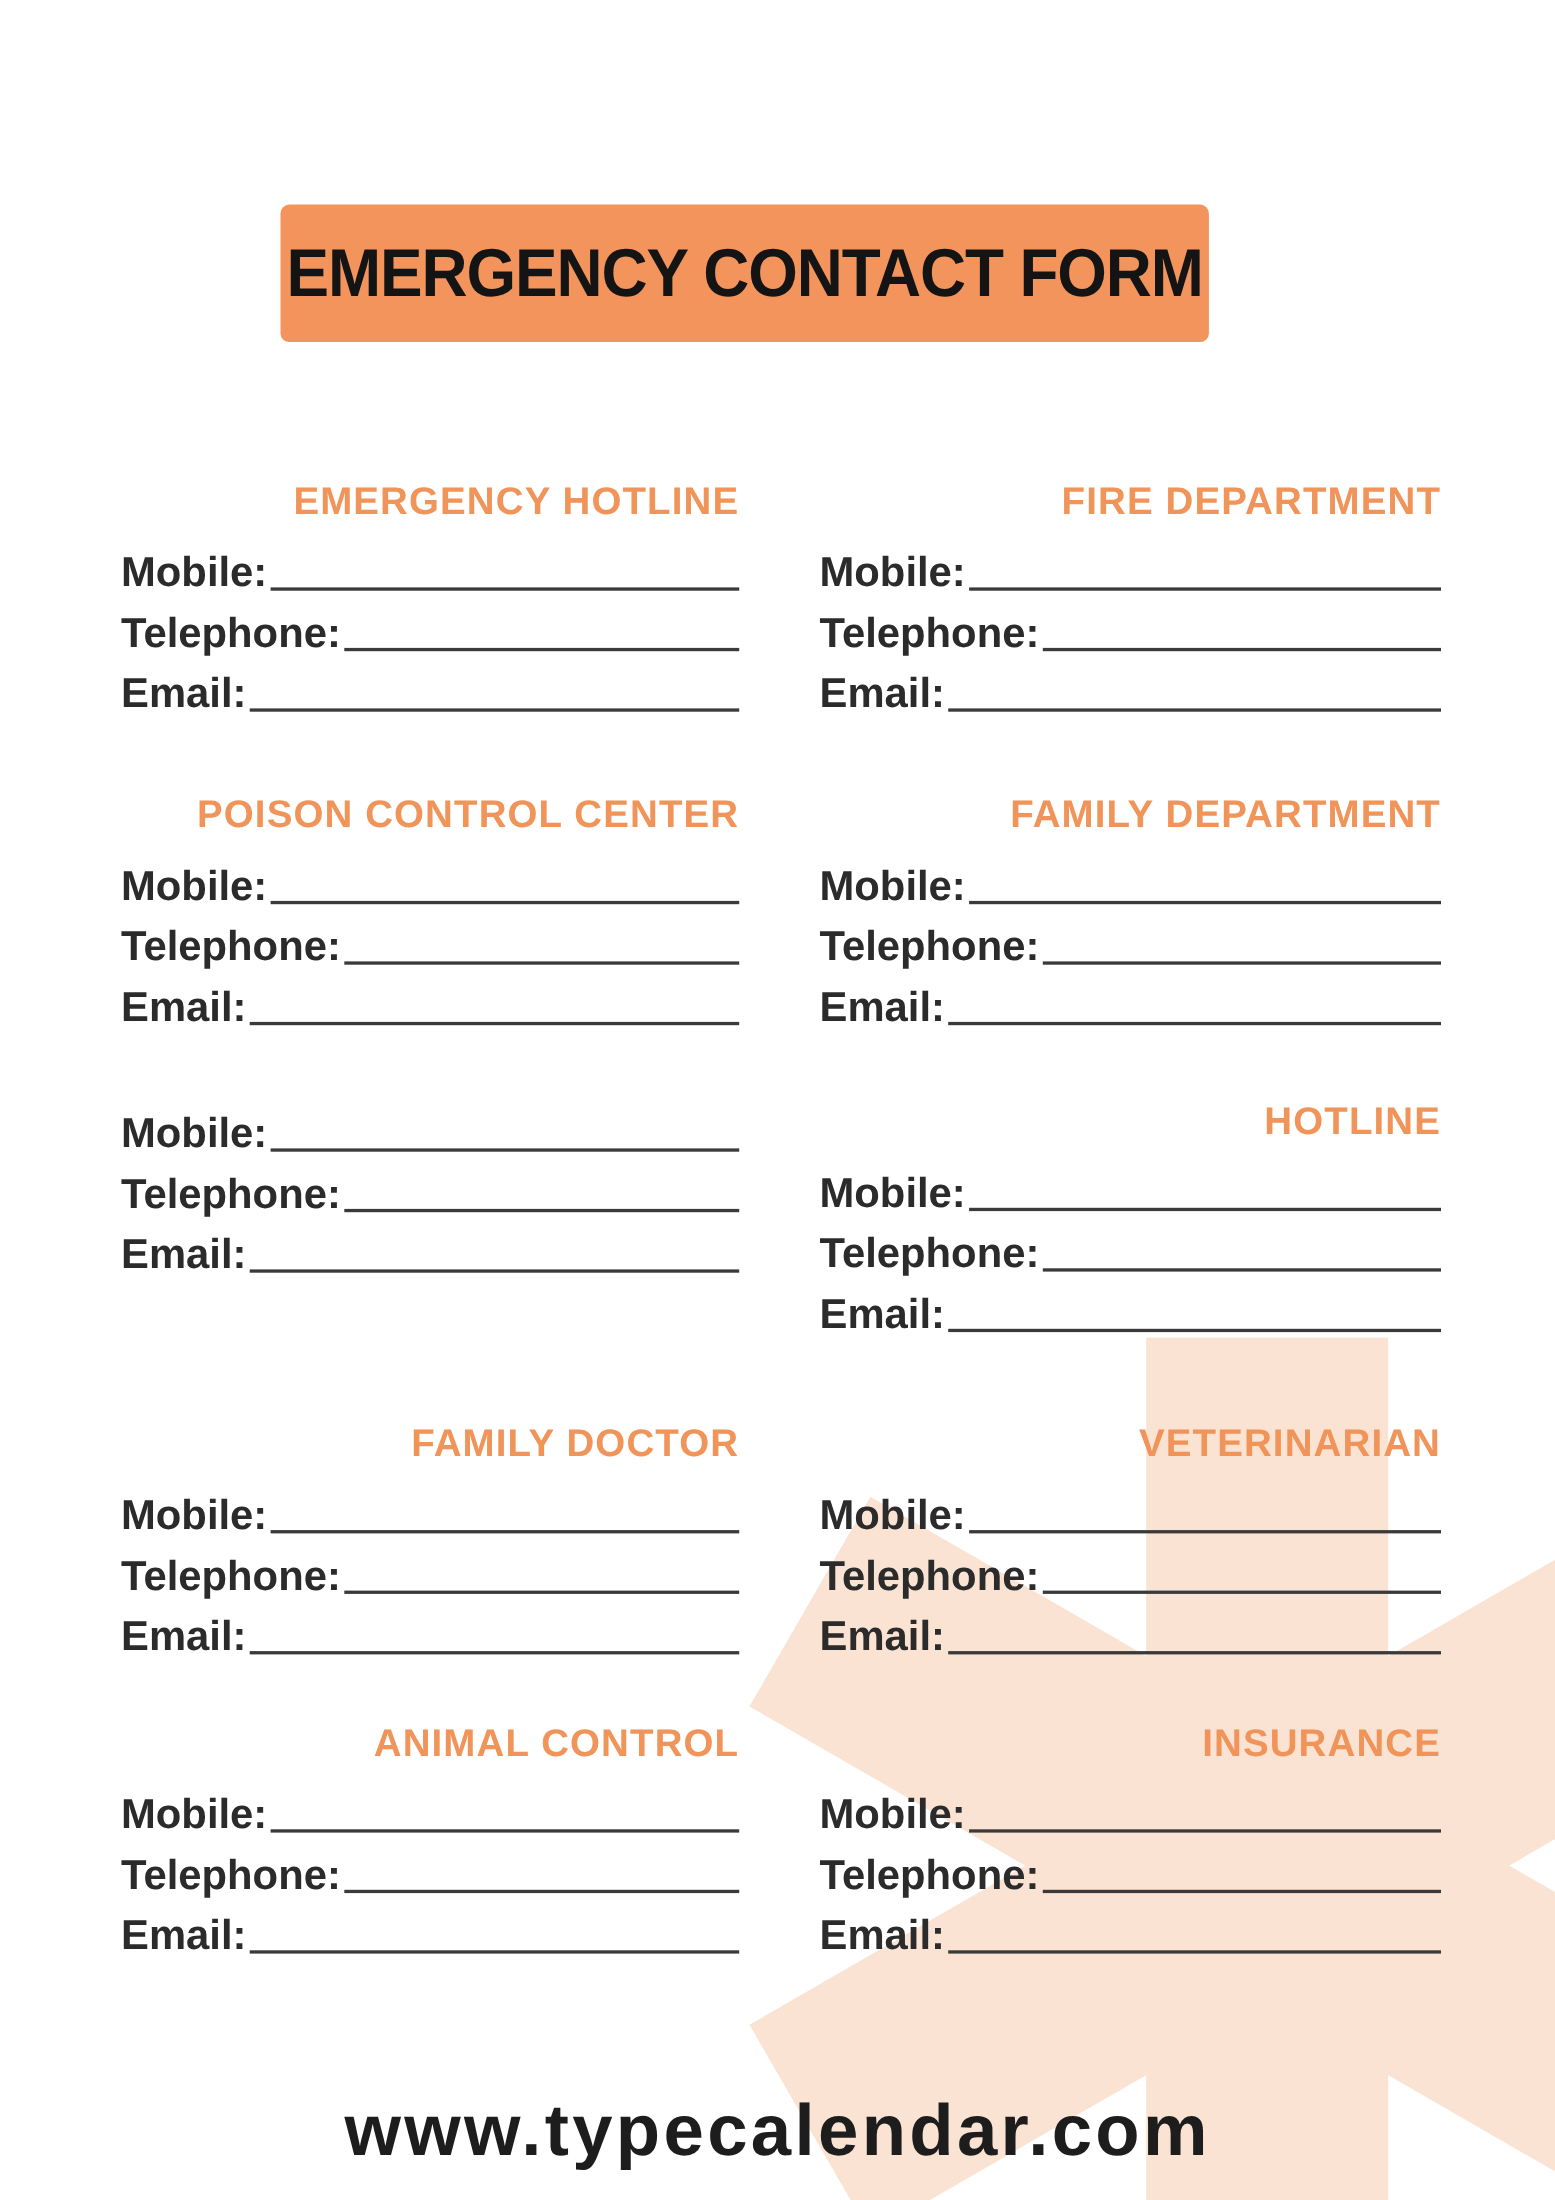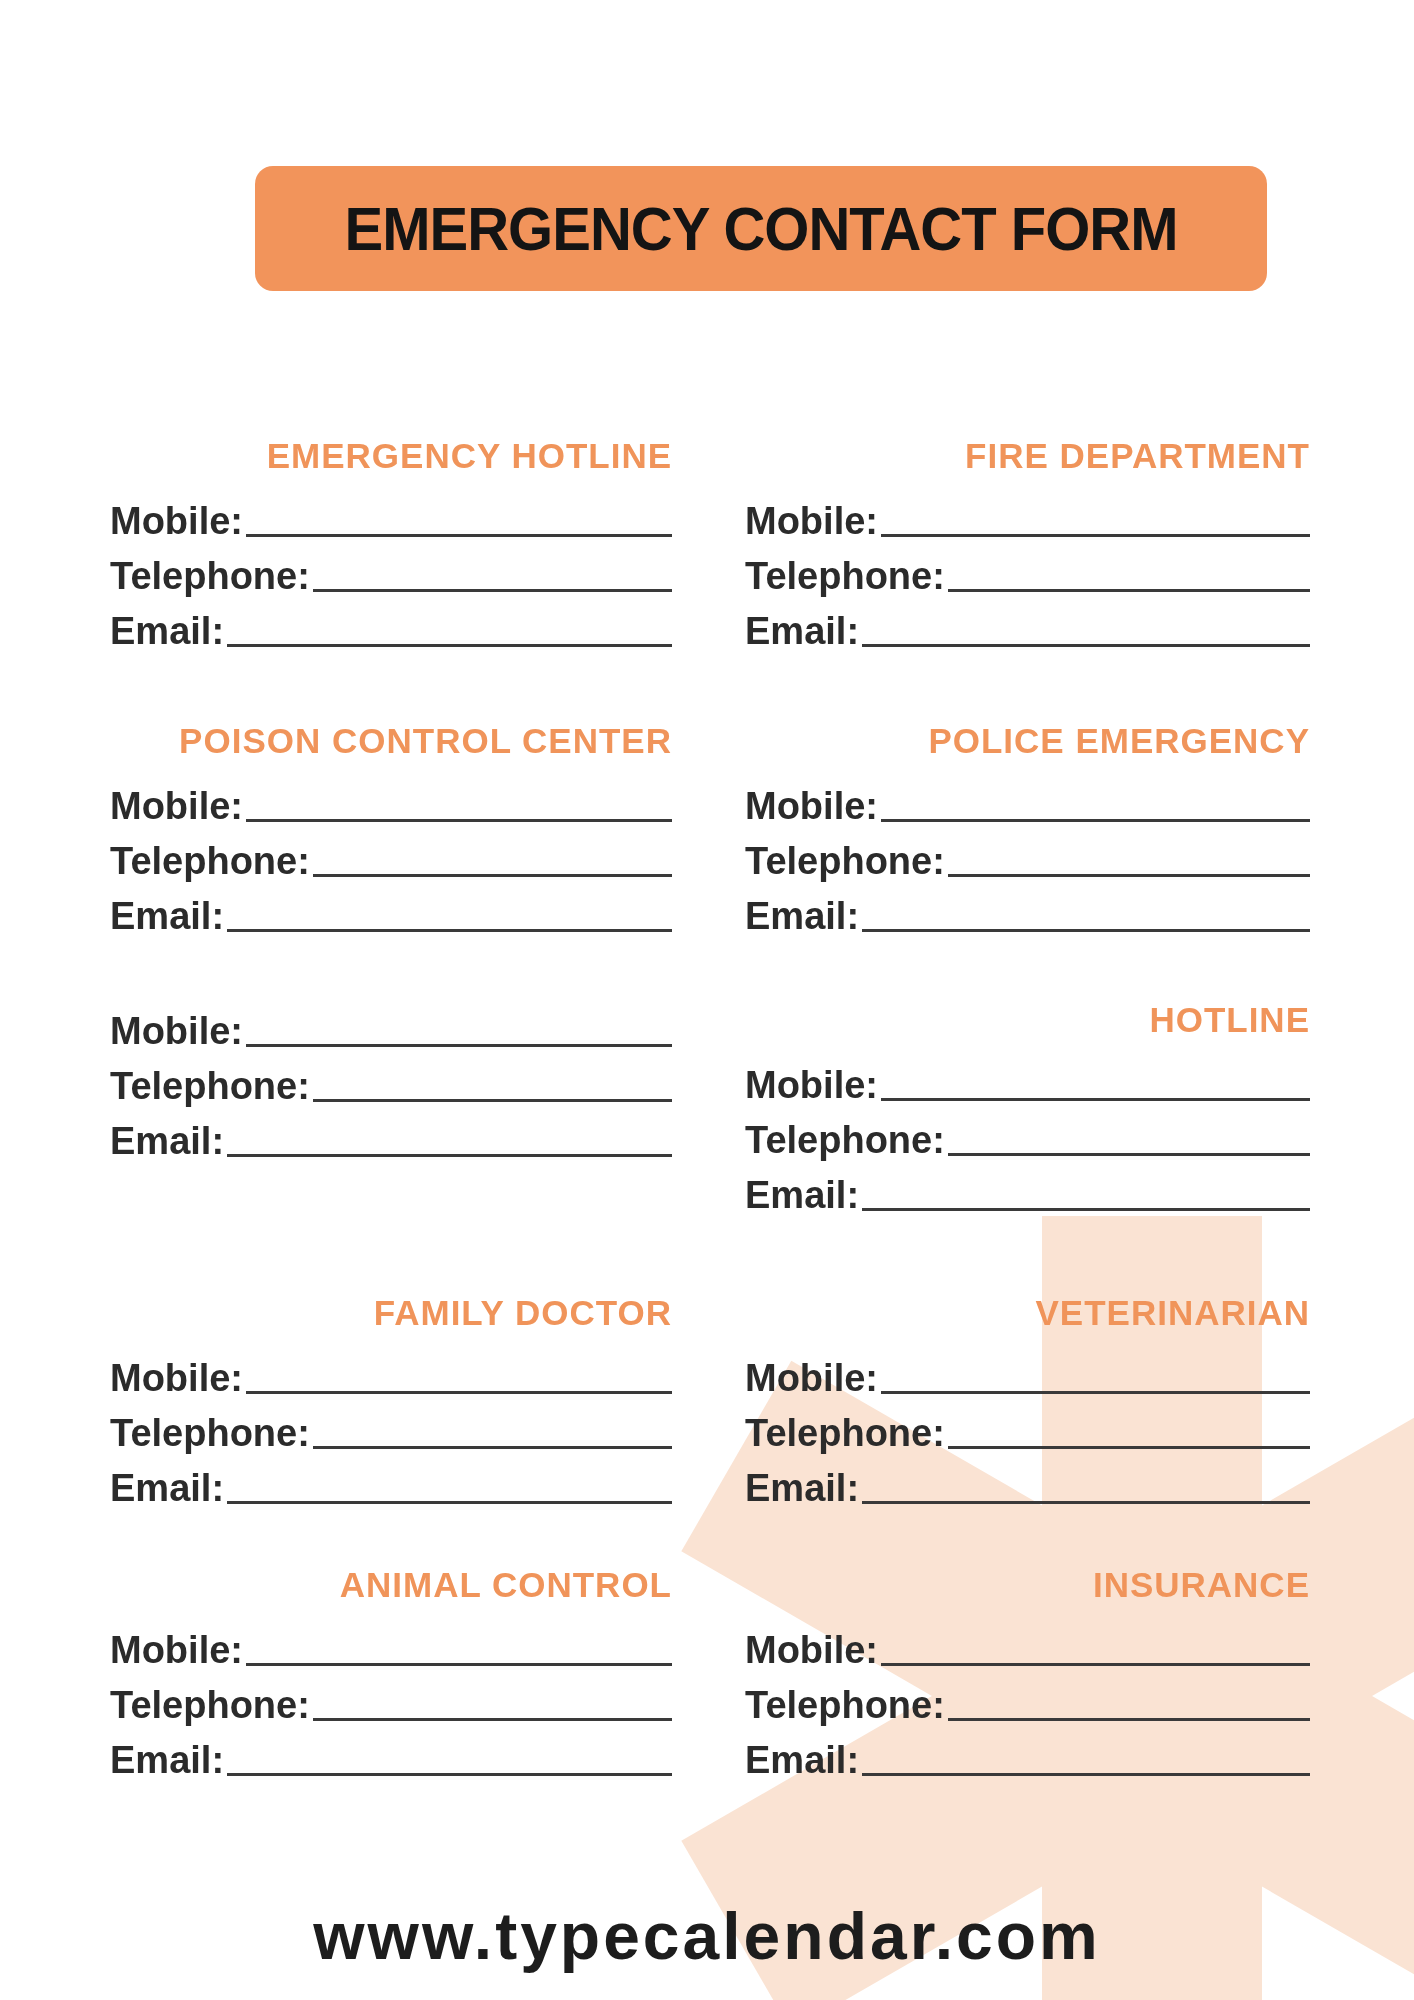--- a/index.html
+++ b/index.html
@@ -20,24 +20,24 @@
     overflow:hidden;
     font-family:"Liberation Sans", sans-serif;
     margin:0 auto;
   }
   .watermark{
     position:absolute;left:0;top:0;z-index:0;
     pointer-events:none;
   }
   .content{position:absolute;left:0;top:0;width:100%;height:100%;z-index:1;}
   .banner{
-    position:absolute;left:255px;top:166px;
-    width:1012px;height:125px;
+    position:absolute;left:255px;top:186px;
+    width:844px;height:125px;
     background:var(--banner);
-    border-radius:18px;
+    border-radius:8px;
     display:flex;align-items:center;justify-content:center;
   }
   .banner-title{
     font-size:58px;font-weight:bold;
     letter-spacing:-1px;
     color:var(--title-text);
     transform:scaleY(1.06);
     white-space:nowrap;
   }
   .section{position:absolute;}
@@ -143,21 +143,21 @@
           <div class="field-row">
             <span class="field-label">Telephone:</span>
             <div class="field-line"></div>
           </div>
           <div class="field-row">
             <span class="field-label">Email:</span>
             <div class="field-line"></div>
           </div>
         </div>
         <div class="section col-right row-1">
-    <h2 class="section-title">POLICE EMERGENCY</h2>
+    <h2 class="section-title">FAMILY DEPARTMENT</h2>
   <div class="field-row">
             <span class="field-label">Mobile:</span>
             <div class="field-line"></div>
           </div>
           <div class="field-row">
             <span class="field-label">Telephone:</span>
             <div class="field-line"></div>
           </div>
           <div class="field-row">
             <span class="field-label">Email:</span>

